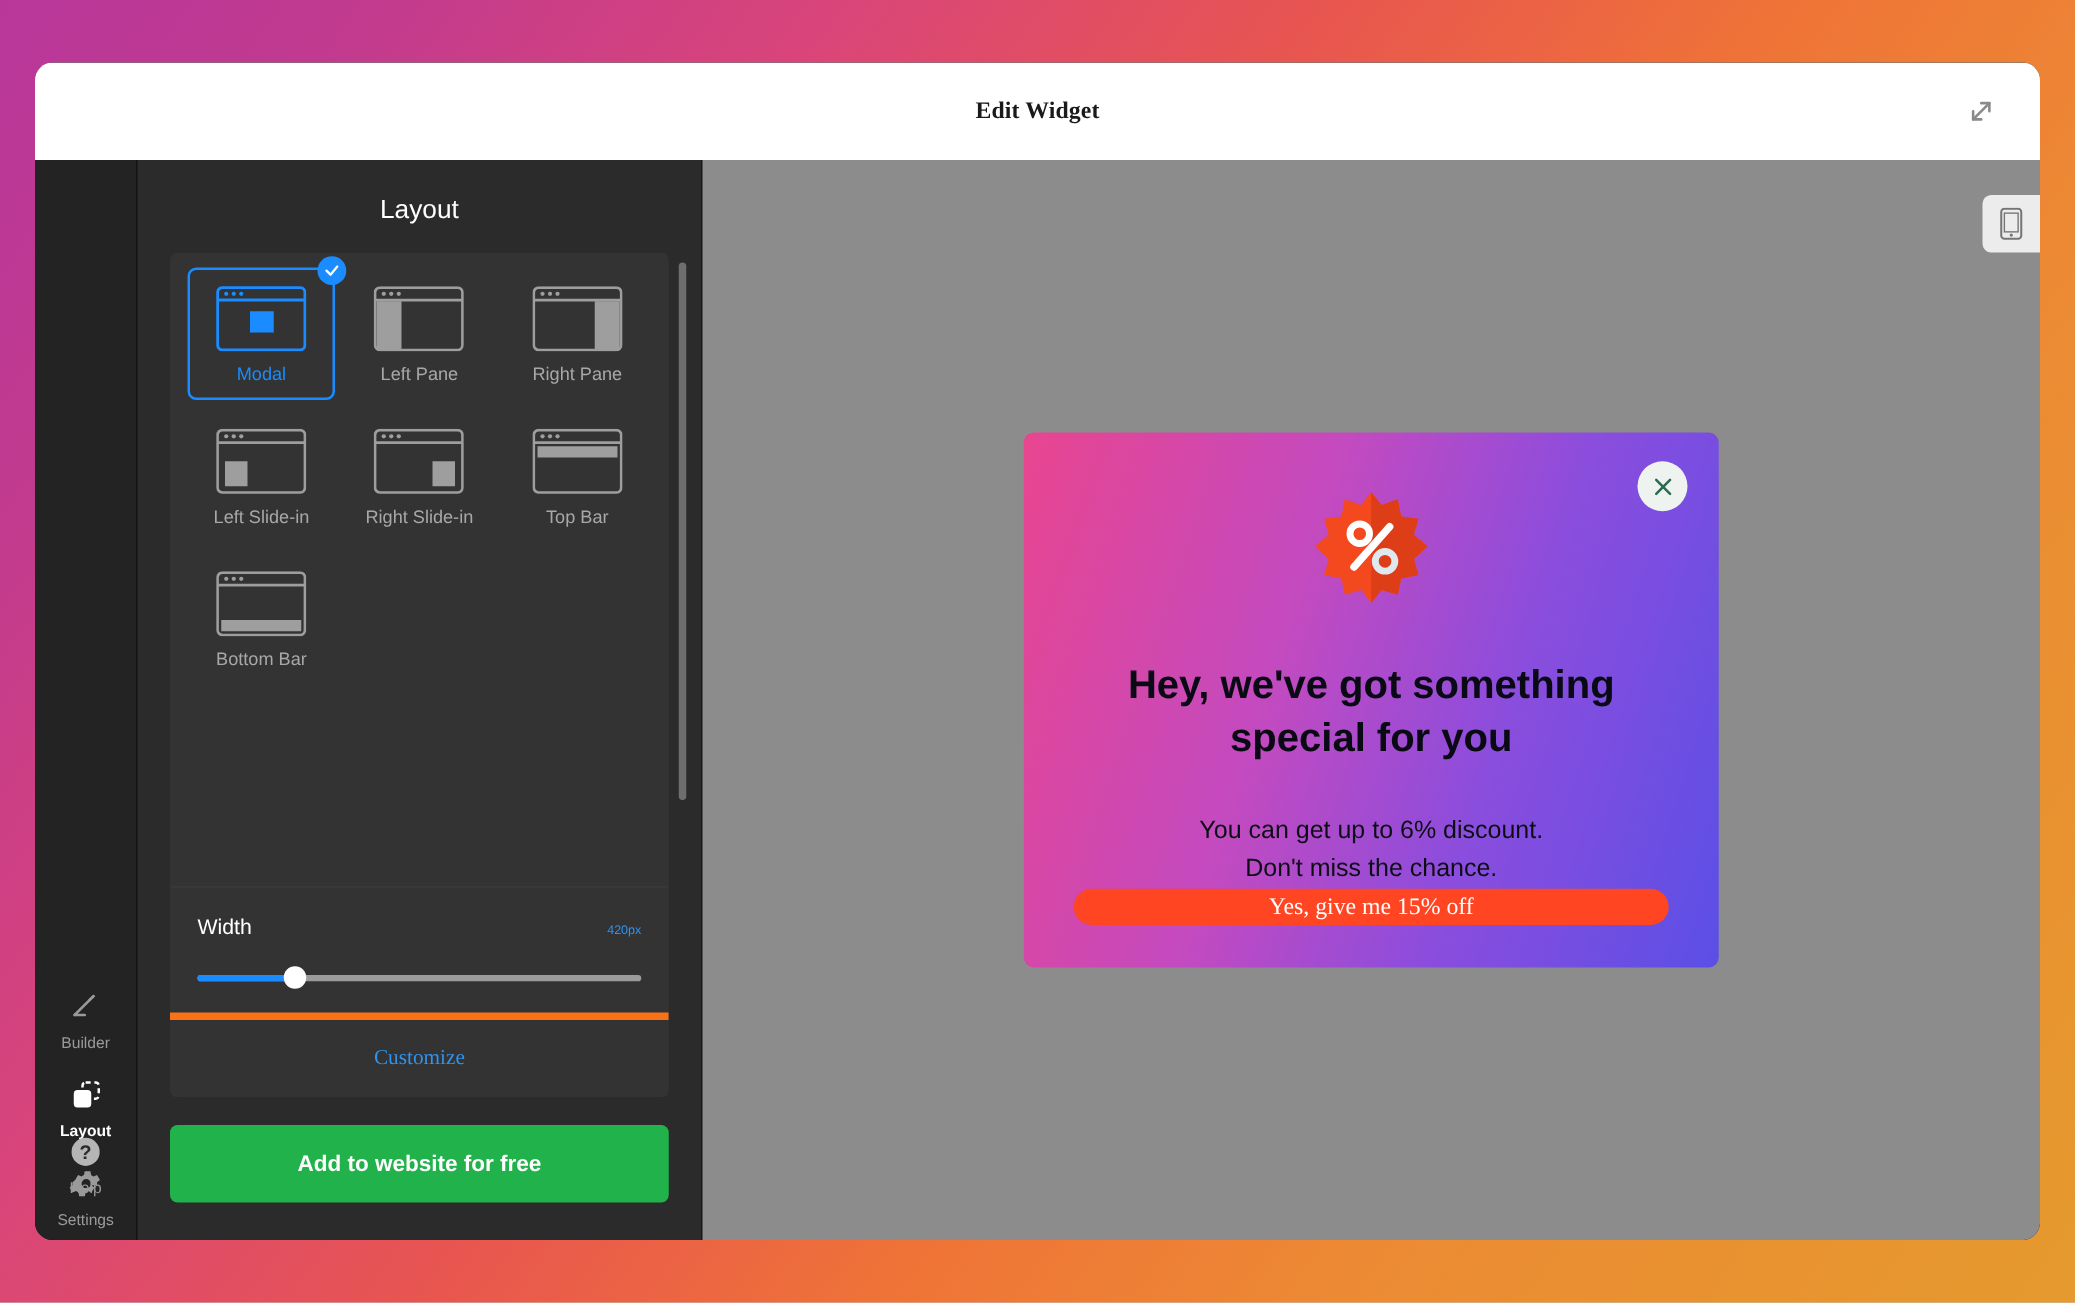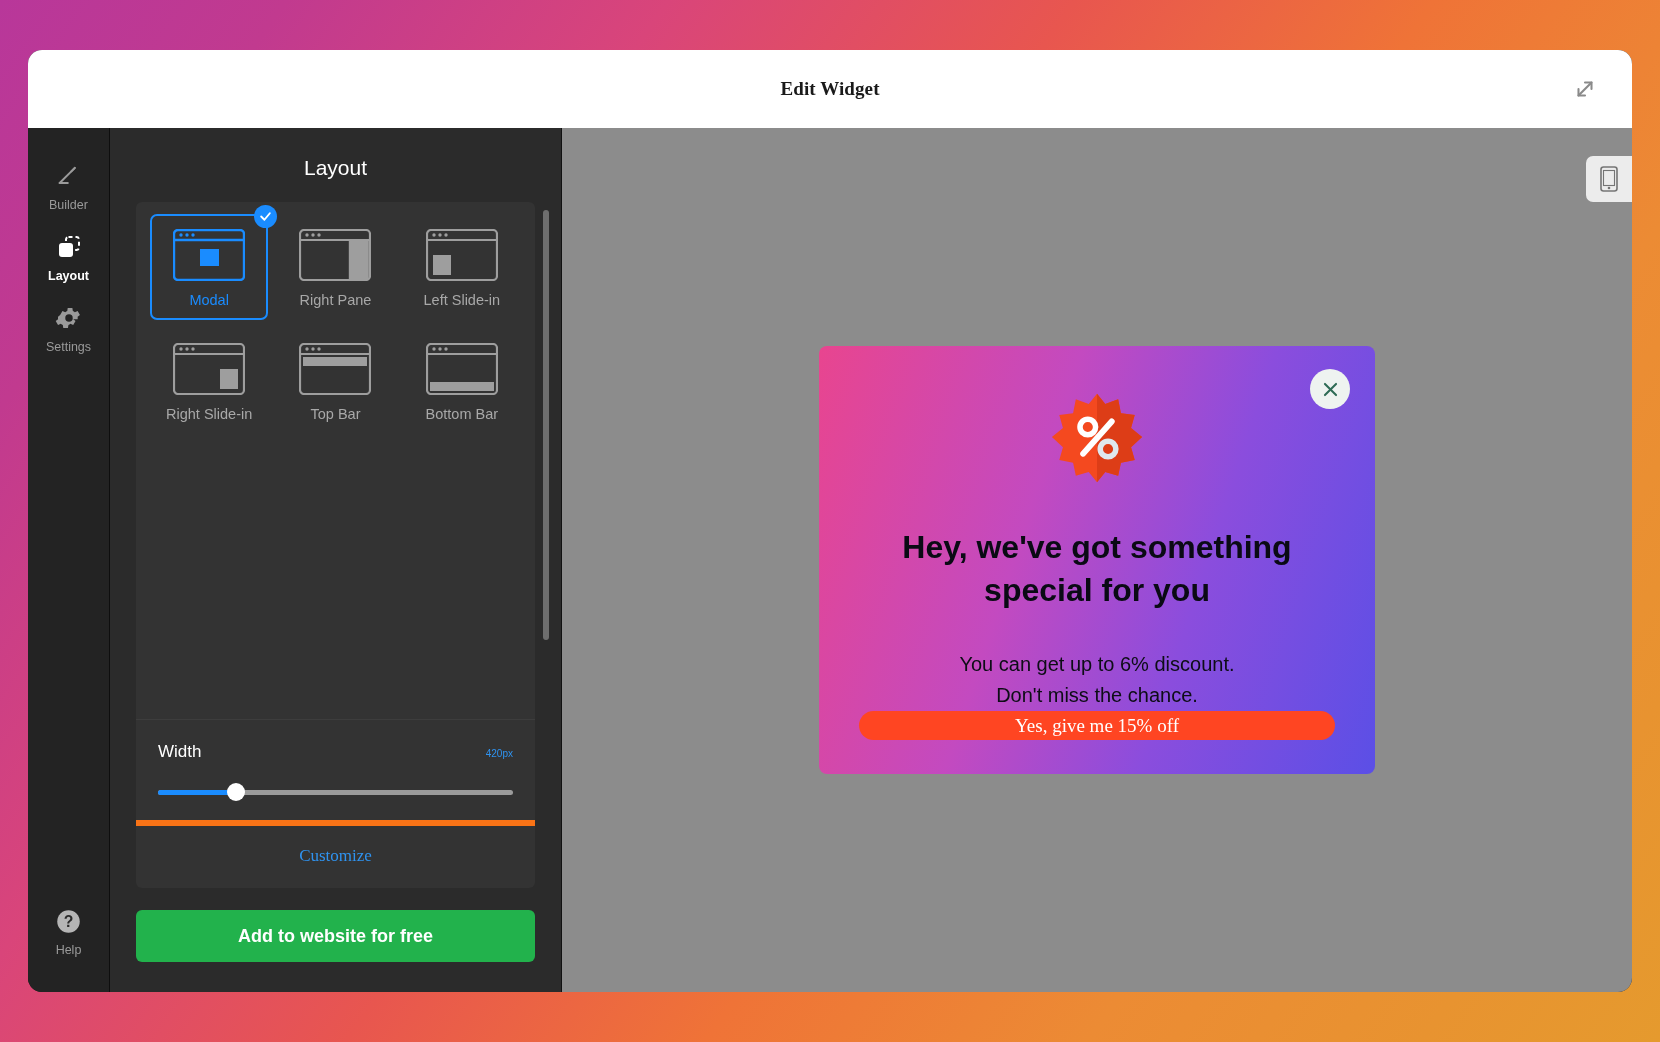--- a/index.html
+++ b/index.html
@@ -77,20 +77,21 @@
   #icon-rail {
     width: 82px;
     background: #232323;
     flex: none;
     display: flex;
     flex-direction: column;
     align-items: center;
     padding-top: 22px;
     position: relative;
     border-right: 1px solid #0e0e0e;
+    justify-content: flex-end;
   }
   .rail-item {
     width: 72px;
     padding: 11px 0 9px;
     display: flex;
     flex-direction: column;
     align-items: center;
     gap: 7px;
     cursor: pointer;
   }
@@ -229,21 +230,21 @@
     width: 6px; height: 430px;
     background: #6e6e6e;
     border-radius: 3px;
     cursor: pointer;
   }
 
   
   #cta-wrap { flex: none; padding: 22px 26px 30px; }
   #cta-button {
     width: 100%;
-    height: 52px;
+    height: 62px;
     background: #22b24c;
     border: none;
     border-radius: 6px;
     color: #fff;
     font-size: 18px;
     font-weight: bold;
     cursor: pointer;
     font-family: "Liberation Sans", sans-serif;
   }
 
@@ -401,20 +402,33 @@
                     <path d="M1 11 h70" stroke="#1a8cff" stroke-width="2.4"></path>
                     <circle cx="8" cy="6" r="1.7" fill="#1a8cff"></circle>
                       <circle cx="14" cy="6" r="1.7" fill="#1a8cff"></circle>
                       <circle cx="20" cy="6" r="1.7" fill="#1a8cff"></circle>
                     <rect x="27" y="20" width="19" height="17" fill="#1a8cff"></rect>
                   </svg>
                 </span>
                 <span class="layout-label">Modal</span>
               </div>
 
+              <div class="layout-opt">
+                <span class="thumb">
+                  <svg viewBox="0 0 72 52" width="72" height="52">
+                    <rect x="1" y="1" width="70" height="50" rx="4" fill="none" stroke="#9e9e9e" stroke-width="2.2"></rect>
+                    <path d="M1 11 h70" stroke="#9e9e9e" stroke-width="2.2"></path>
+                    <circle cx="8" cy="6" r="1.7" fill="#9e9e9e"></circle>
+                      <circle cx="14" cy="6" r="1.7" fill="#9e9e9e"></circle>
+                      <circle cx="20" cy="6" r="1.7" fill="#9e9e9e"></circle>
+                    <rect x="2.2" y="12" width="20" height="38.5" fill="#9e9e9e"></rect>
+                  </svg>
+                </span>
+                <span class="layout-label">Left Pane</span>
+              </div>
 
               <div class="layout-opt">
                 <span class="thumb">
                   <svg viewBox="0 0 72 52" width="72" height="52">
                     <rect x="1" y="1" width="70" height="50" rx="4" fill="none" stroke="#9e9e9e" stroke-width="2.2"></rect>
                     <path d="M1 11 h70" stroke="#9e9e9e" stroke-width="2.2"></path>
                     <circle cx="8" cy="6" r="1.7" fill="#9e9e9e"></circle>
                       <circle cx="14" cy="6" r="1.7" fill="#9e9e9e"></circle>
                       <circle cx="20" cy="6" r="1.7" fill="#9e9e9e"></circle>
                     <rect x="49.8" y="12" width="20" height="38.5" fill="#9e9e9e"></rect>

